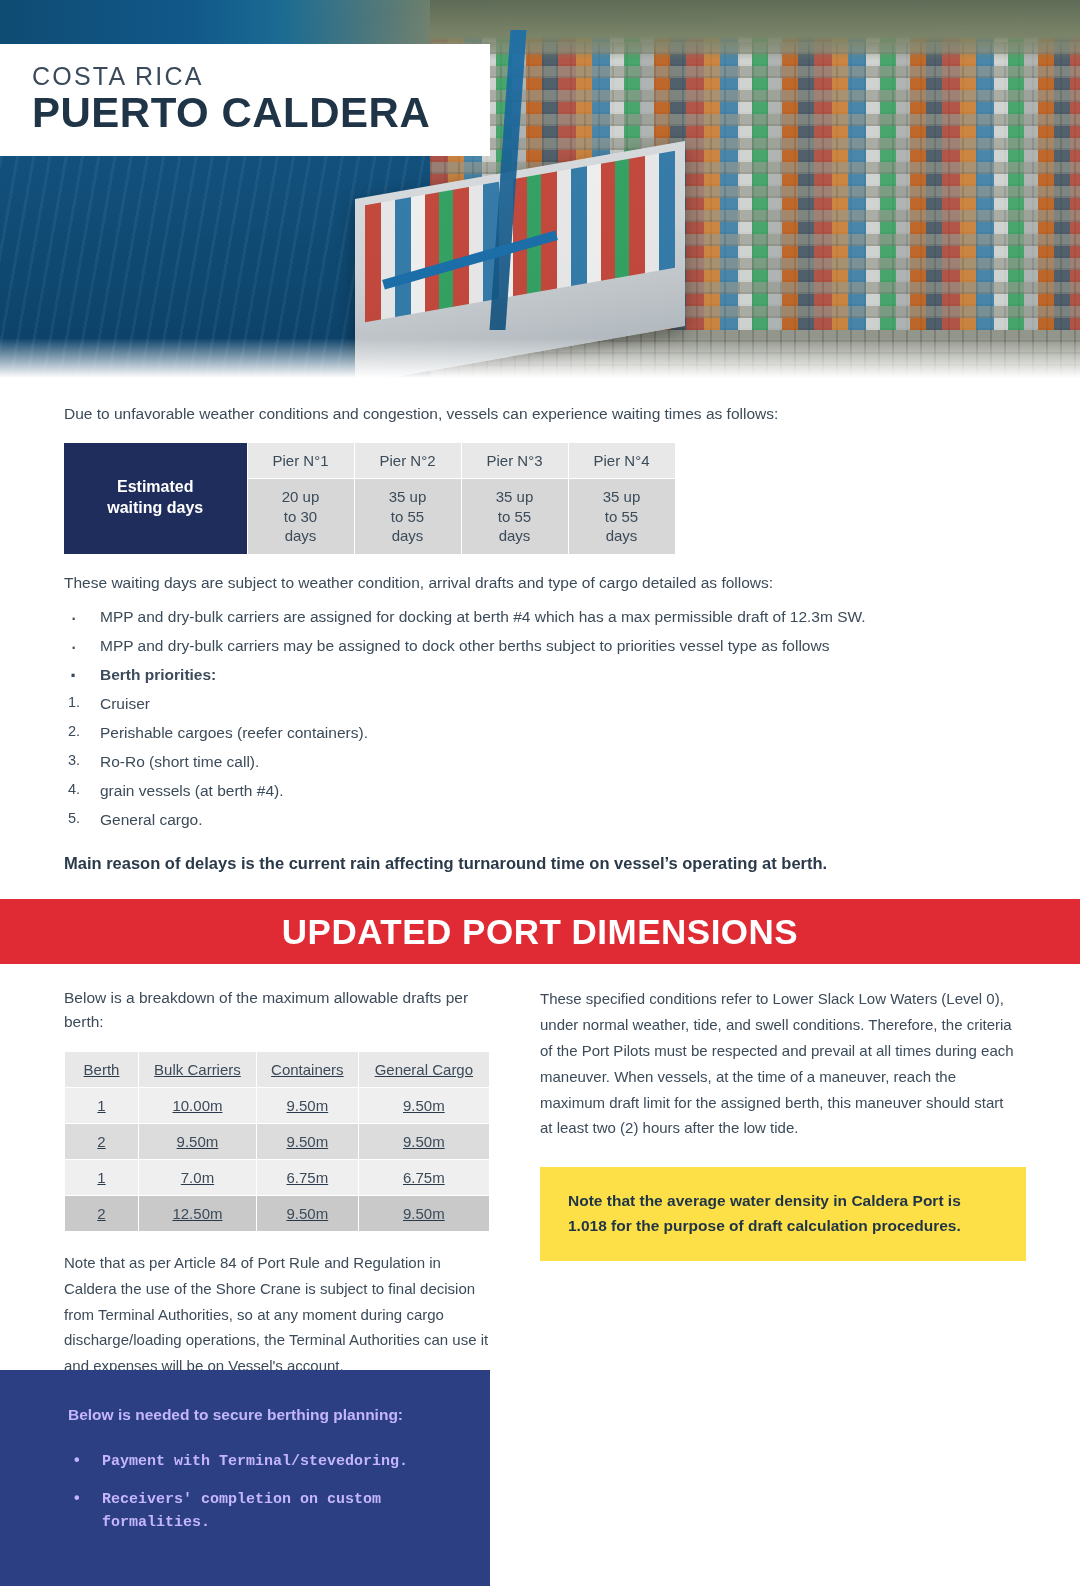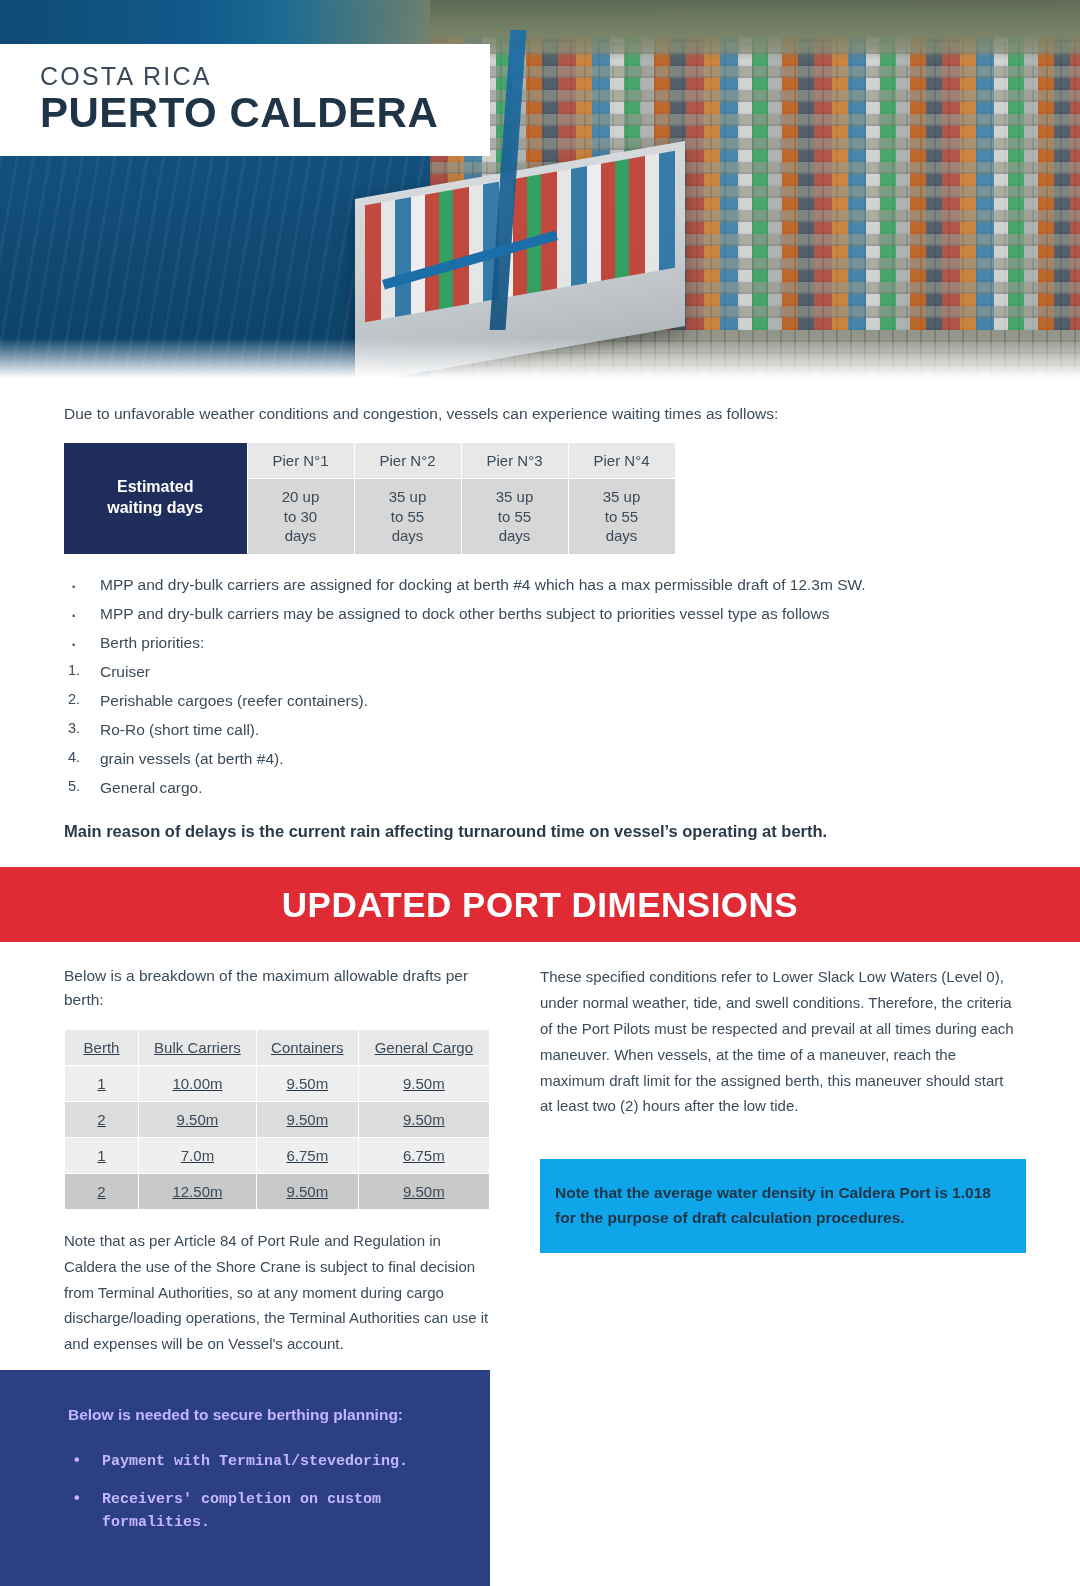--- a/index.html
+++ b/index.html
@@ -108,21 +108,21 @@
     background: linear-gradient(180deg, rgba(255,255,255,0) 0%, #ffffff 100%);
   }
 
   .title-card {
     position: absolute;
     left: 0; top: 44px;
     width: 490px; height: 112px;
     background: #ffffff;
     display: flex;
     align-items: center;
-    padding-left: 40px;
+    padding-left: 32px;
   }
   .title-bar {
     position: absolute;
     left: 0; top: 54px;
     width: 14px; height: 90px;
     background: #e02b35;
   }
   .kicker {
     font-size: 25px;
     letter-spacing: 2.2px;
@@ -198,21 +198,21 @@
     color: #3c4b59;
     padding-left: 36px;
     position: relative;
     margin-bottom: 2px;
   }
   ul.bullets li::before {
     content: "\00b7";
     position: absolute; left: 6px; top: -4px;
     font-size: 22px; color: #3c4b59;
   }
-  li.bold-bullet { font-weight: 400; color: #2b3a4a; }
+  li.bold-bullet { font-weight: 700; color: #2b3a4a; }
   li.bold-bullet::before {
     content: "\2022";
     font-size: 16px; top: 0; left: 6px;
   }
   ol.priorities { counter-reset: pitem; margin-top: 2px; }
   ol.priorities li { counter-increment: pitem; }
   ol.priorities li::before {
     content: counter(pitem) ".";
     position: absolute; left: 4px; top: 0;
     font-size: 14.5px; color: #3c4b59;
@@ -223,21 +223,21 @@
     font-weight: 700;
     line-height: 1.45;
     color: #2b3a4a;
     margin: 18px 0 0 0;
   }
 
   
   .banner {
     margin-top: 24px;
     width: 1080px;
-    height: 75px;
+    height: 65px;
     background: #e02b35;
     color: #fff;
     display: flex;
     align-items: center;
     justify-content: center;
   }
   .banner h2 {
     margin: 0;
     font-size: 35px;
     font-weight: 700;
@@ -279,27 +279,27 @@
 
   p.body-small {
     font-size: 15px;
     line-height: 1.72;
     color: #3c4b59;
     margin: 18px 0 0 0;
   }
   .col-right p.body-small { margin-top: 0; }
 
   .green-box {
-    margin-top: 40px;
-    background: #0ea5e9;
+    margin-top: 26px;
+    background: #fde047;
     color: #1f3447;
     font-weight: 700;
     font-size: 15.5px;
     line-height: 1.6;
-    padding: 22px 15px;
+    padding: 22px 28px;
     width: 486px;
   }
 
   .blue-box {
     position: absolute;
     left: 0; bottom: 0;
     width: 490px;
     background: #2b3f82;
     color: #c4b5fd;
     padding: 36px 56px 38px 68px;
@@ -375,20 +375,21 @@
         <span>to 55 days</span>
       </td>
       <td class="wait-cell">
         <span>35 up</span><br>
         <span>to 55 days</span>
       </td>
     </tr>
   </tbody>
     </table>
 
+  <p class="note">These waiting days are subject to weather condition, arrival drafts and type of cargo detailed as follows:</p>
 
   <ul class="bullets">
     <li>MPP and dry-bulk carriers are assigned for docking at berth #4 which has a max permissible draft of 12.3m SW.</li>
     <li>MPP and dry-bulk carriers may be assigned to dock other berths subject to priorities vessel type as follows</li>
     <li class="bold-bullet">Berth priorities:</li>
   </ul>
 
   <ol class="priorities">
     <li>Cruiser</li>
     <li>Perishable cargoes (reefer containers).</li>

